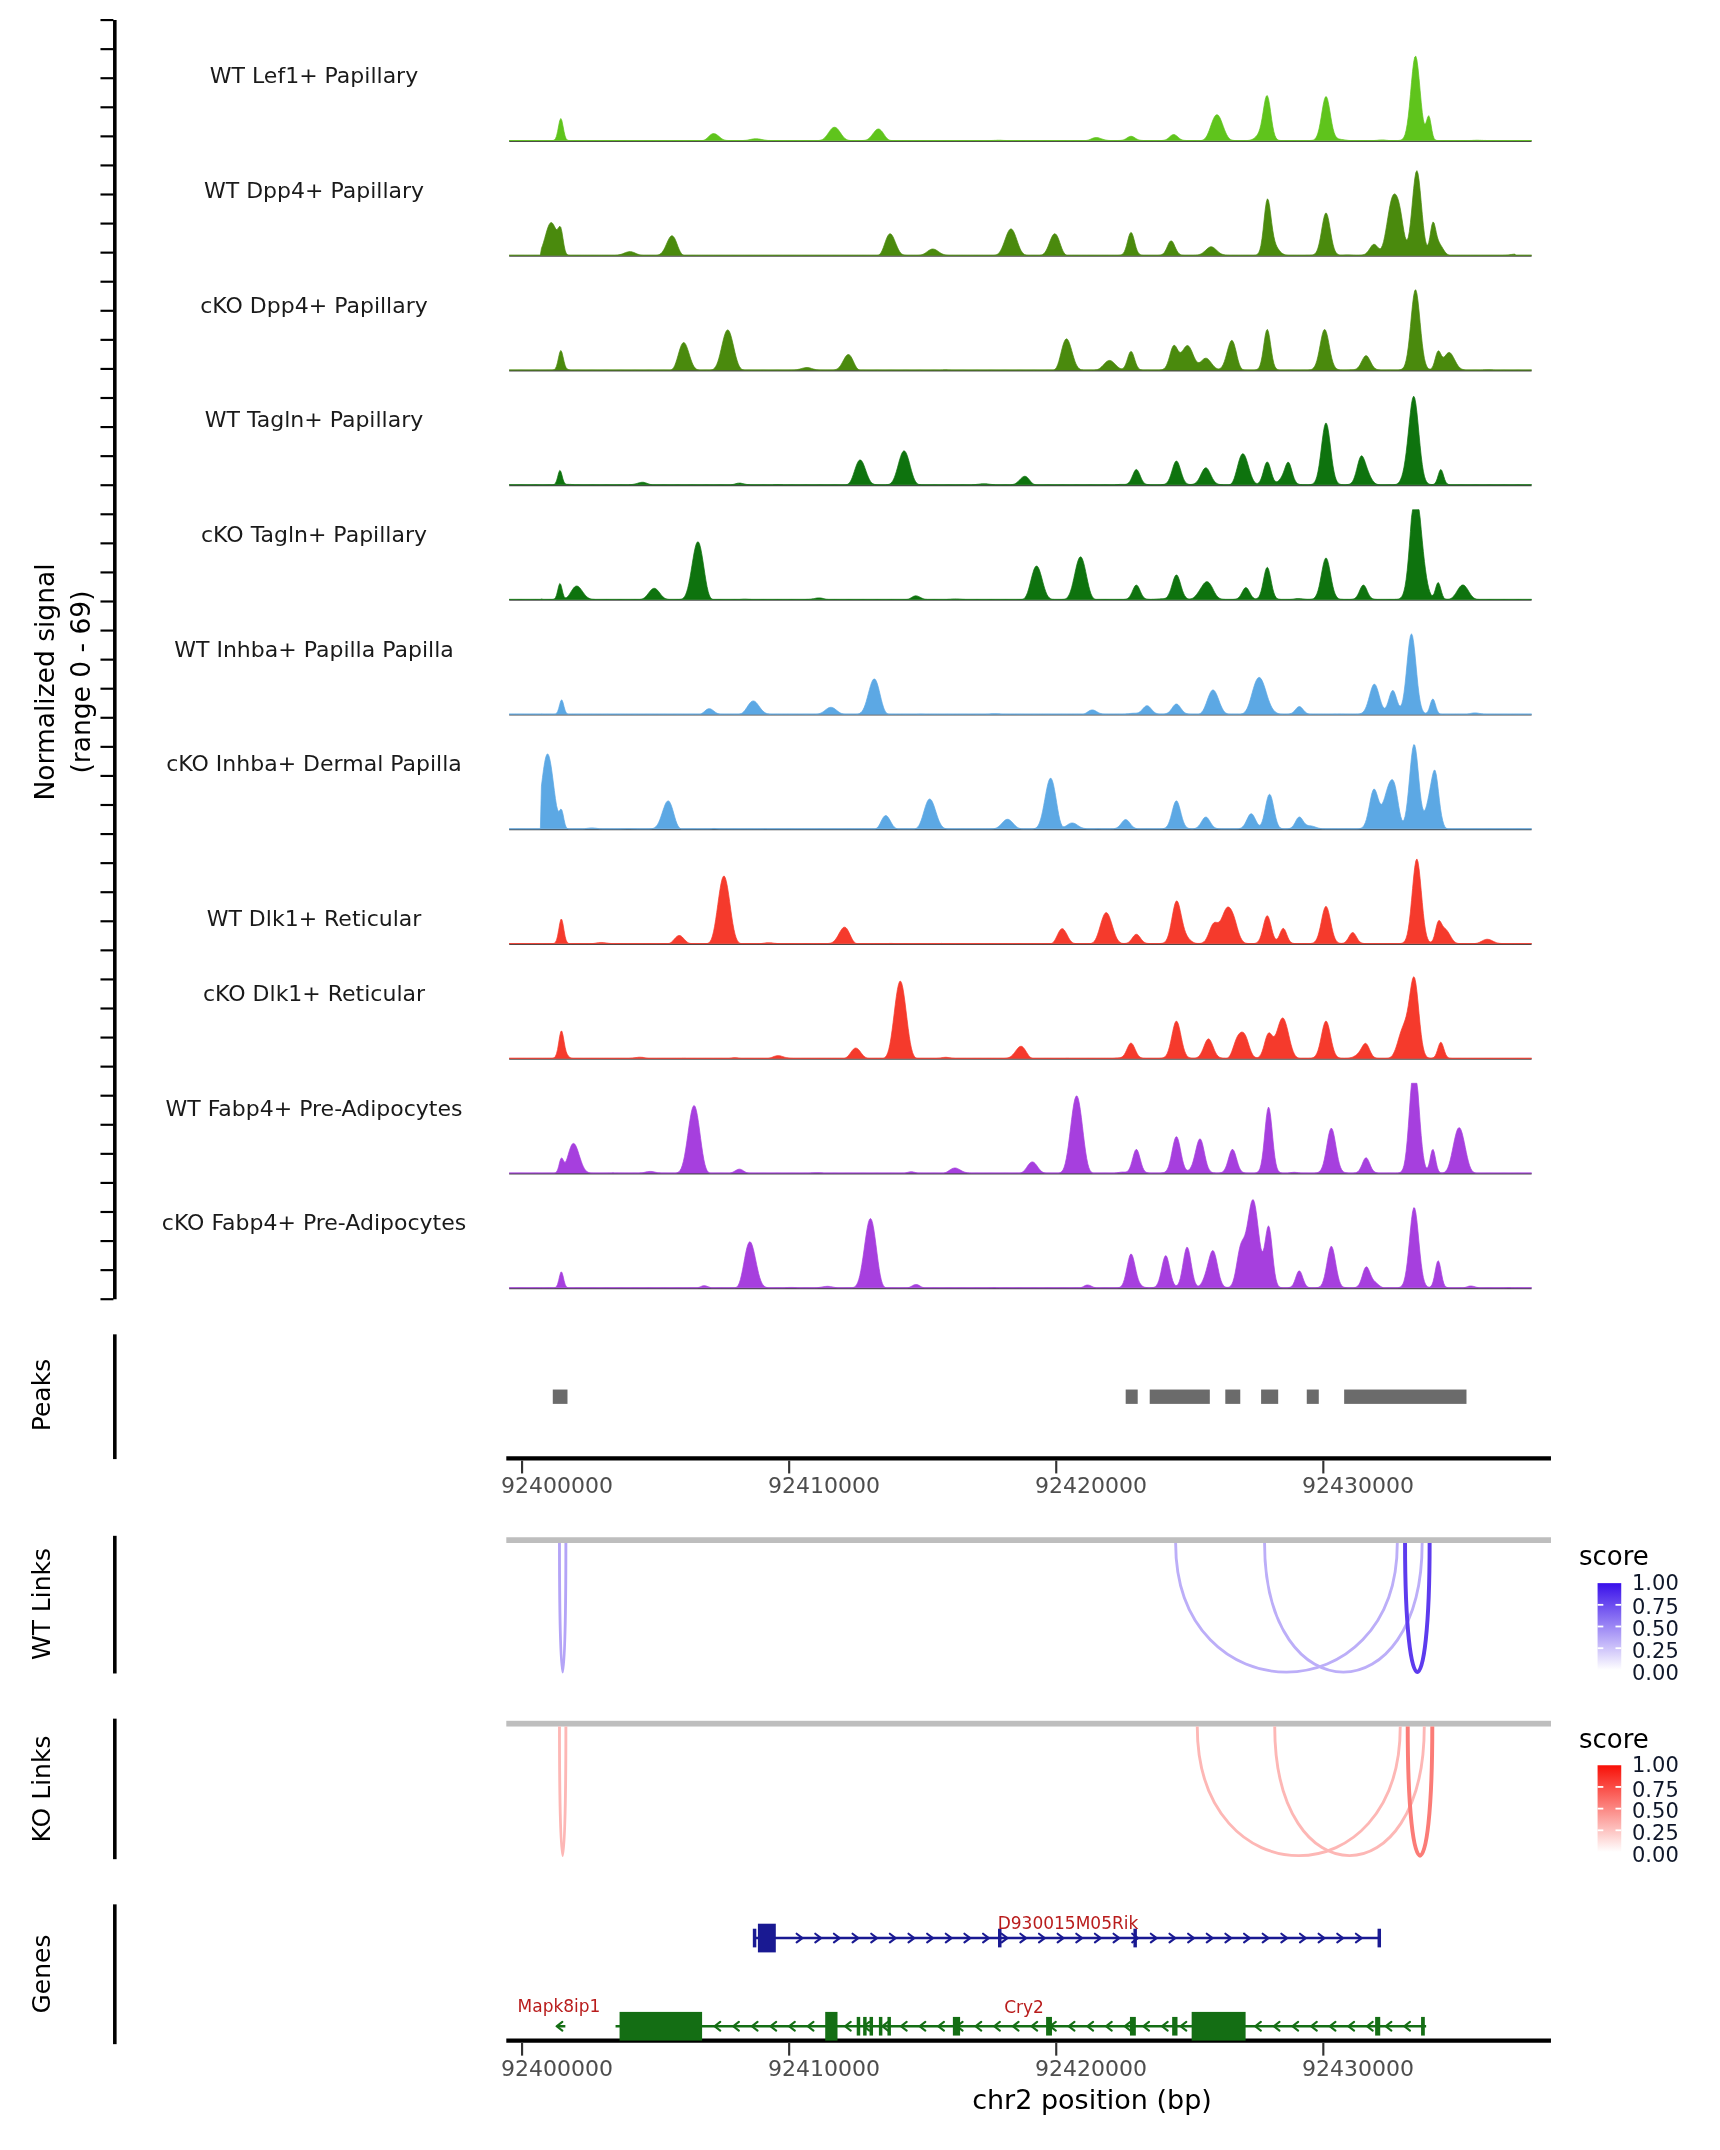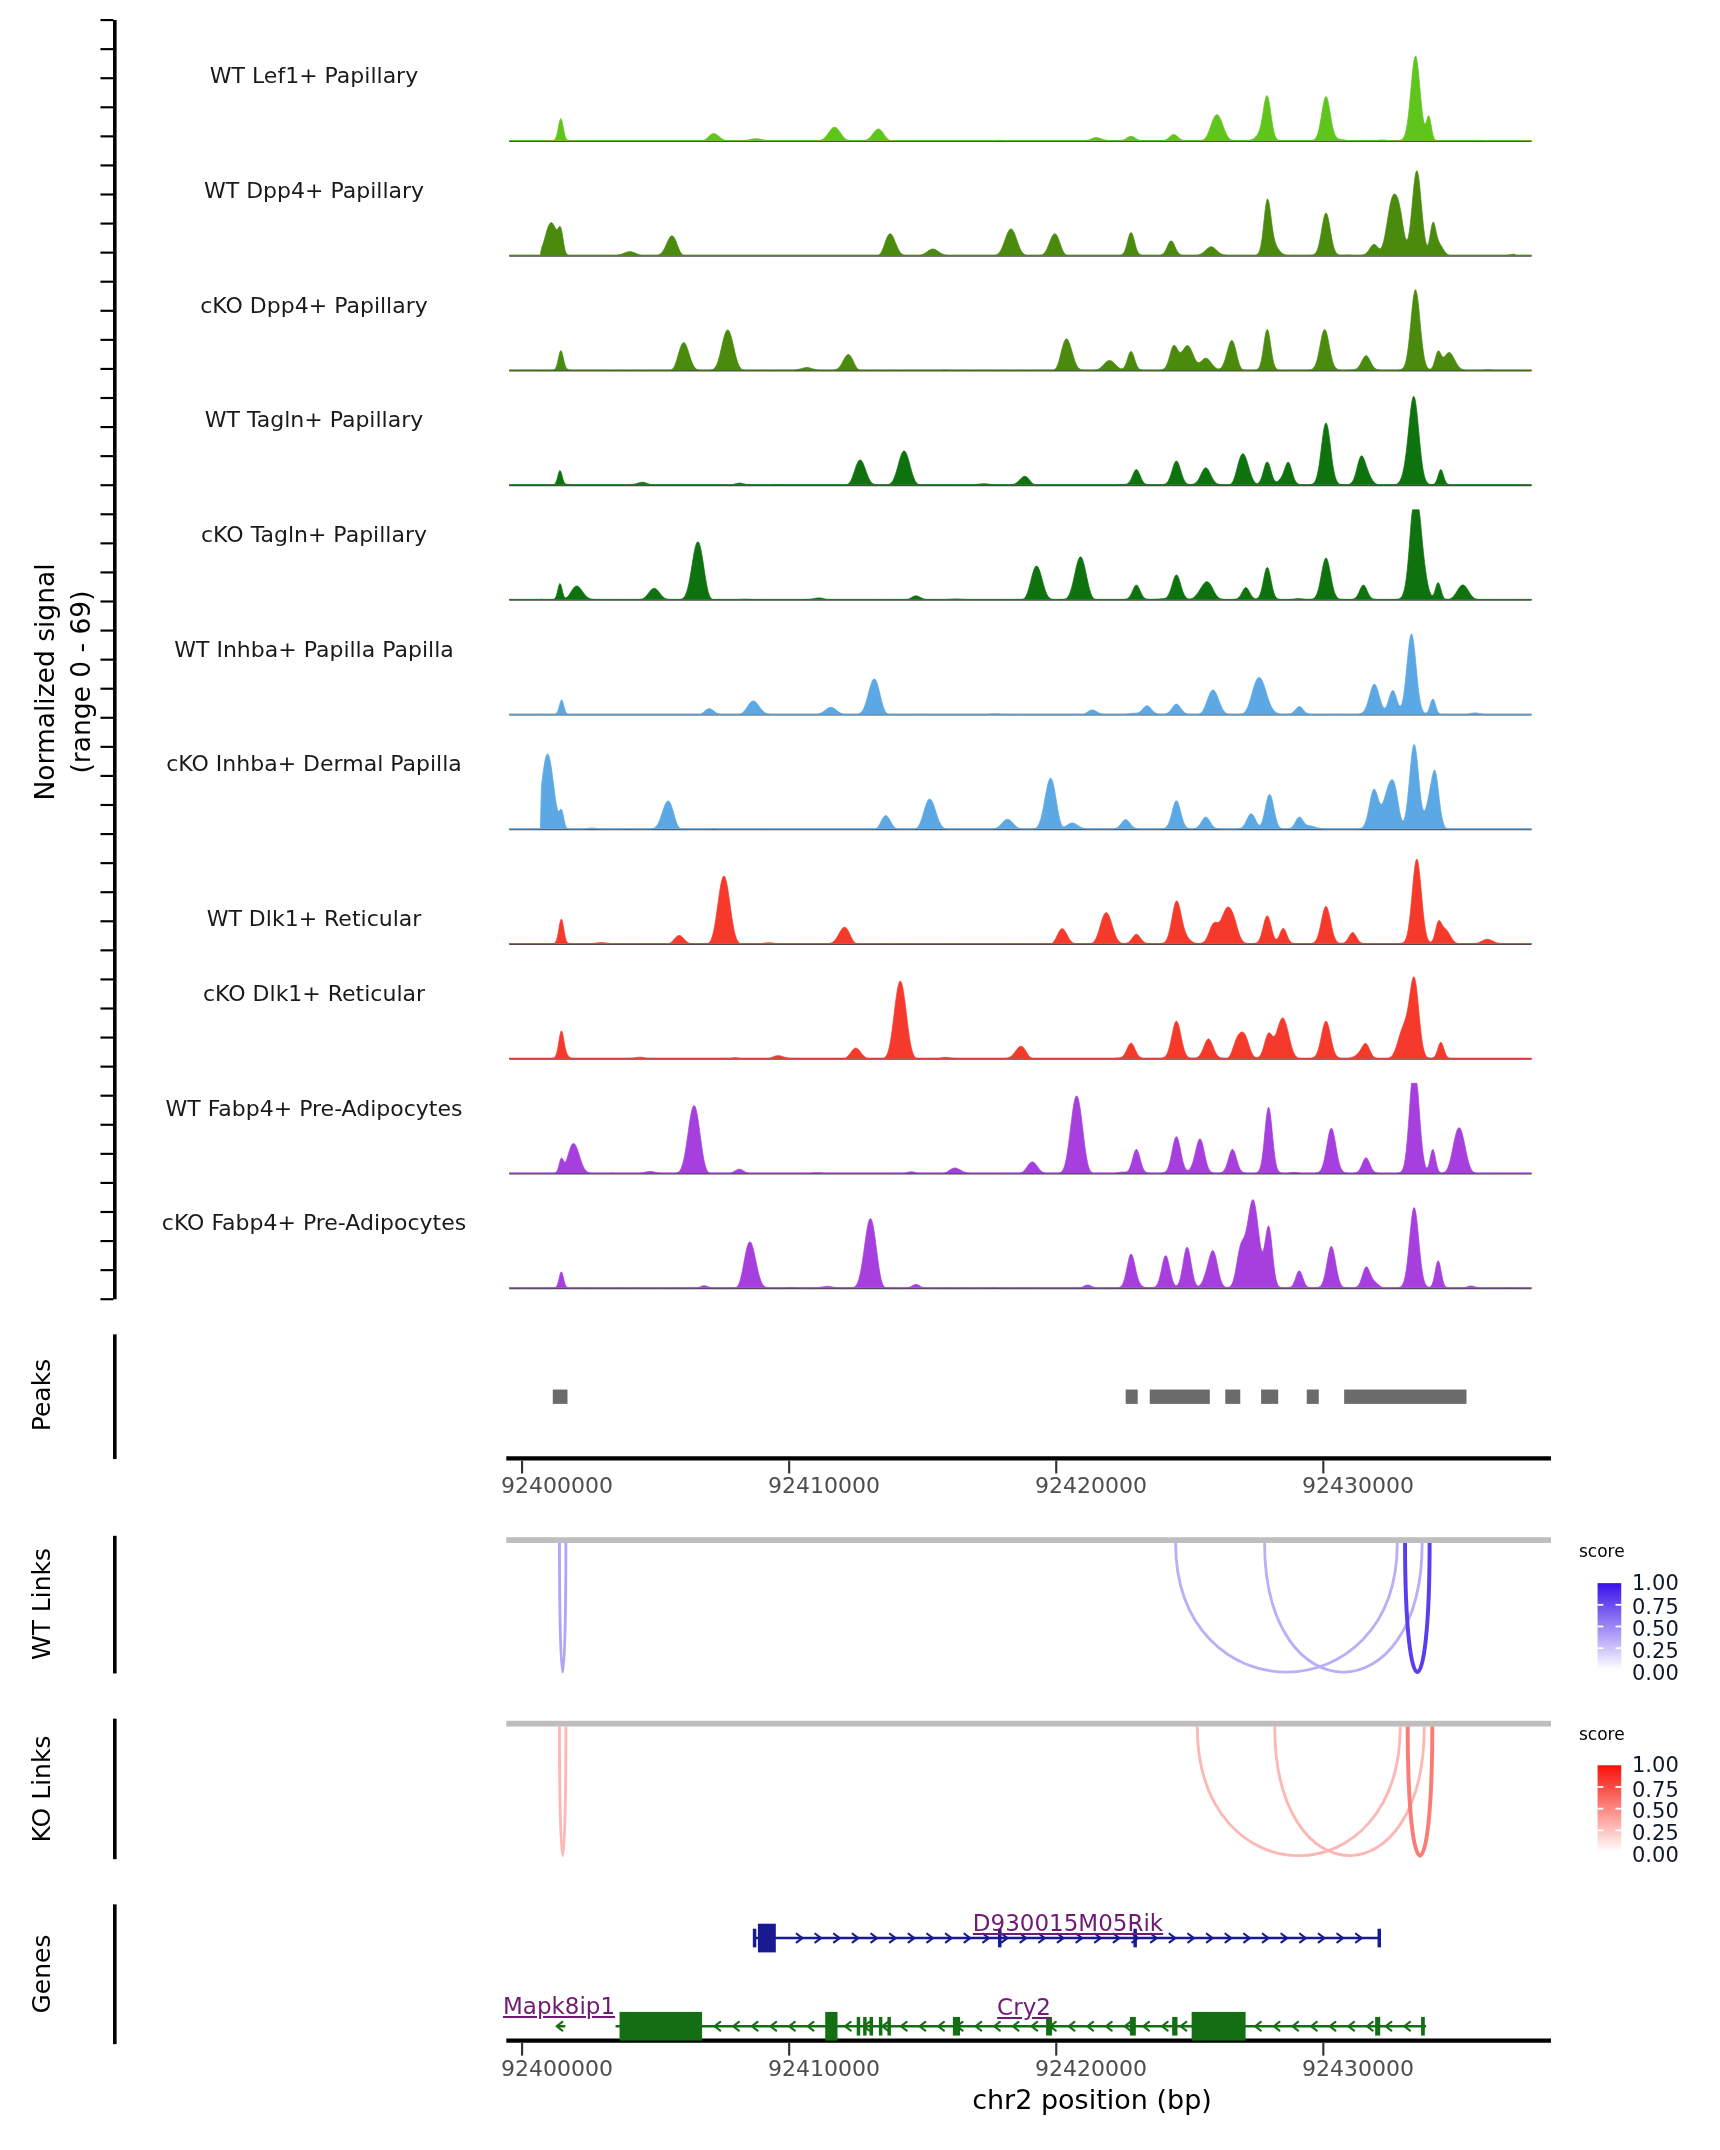--- a/index.html
+++ b/index.html
@@ -6,23 +6,23 @@
   .fig{position:relative;width:1721px;height:2151px;background:#fff;
        font-family:"DejaVu Sans","Liberation Sans",sans-serif;overflow:hidden;}
   svg#gfx{position:absolute;left:0;top:0;}
   .abs{position:absolute;}
   .ctr{transform:translate(-50%,-50%);white-space:nowrap;}
   .rot{transform:translate(-50%,-50%) rotate(-90deg);white-space:nowrap;}
   .ylab{font-size:26.5px;color:#000;}
   .seclab{font-size:25px;color:#000;}
   .tracklab{font-size:22px;color:#1a1a1a;}
   .ticklab{font-size:22px;color:#4d4d4d;margin-left:35px;}
-  .legtitle{font-size:17px;color:#000;white-space:nowrap;}
+  .legtitle{font-size:26px;color:#000;white-space:nowrap;}
   .legval{font-size:21px;color:#0f172a;white-space:nowrap;}
-  .genelab{font-size:23px;color:#701a75;text-decoration:underline;}
+  .genelab{font-size:17px;color:#b91c1c;}
   .axtitle{font-size:27px;color:#000;}
 </style>
 </head>
 <body>
 
 <div class="fig">
   <svg id="gfx" width="1721" height="2151" viewBox="0 0 2400 3000">
       <line x1="160" y1="28" x2="160" y2="1812" stroke="#000" stroke-width="5"></line>
       <line x1="140" y1="28" x2="158" y2="28" stroke="#000" stroke-width="3"></line>
       <line x1="140" y1="68.54545454545455" x2="158" y2="68.54545454545455" stroke="#000" stroke-width="3"></line>

